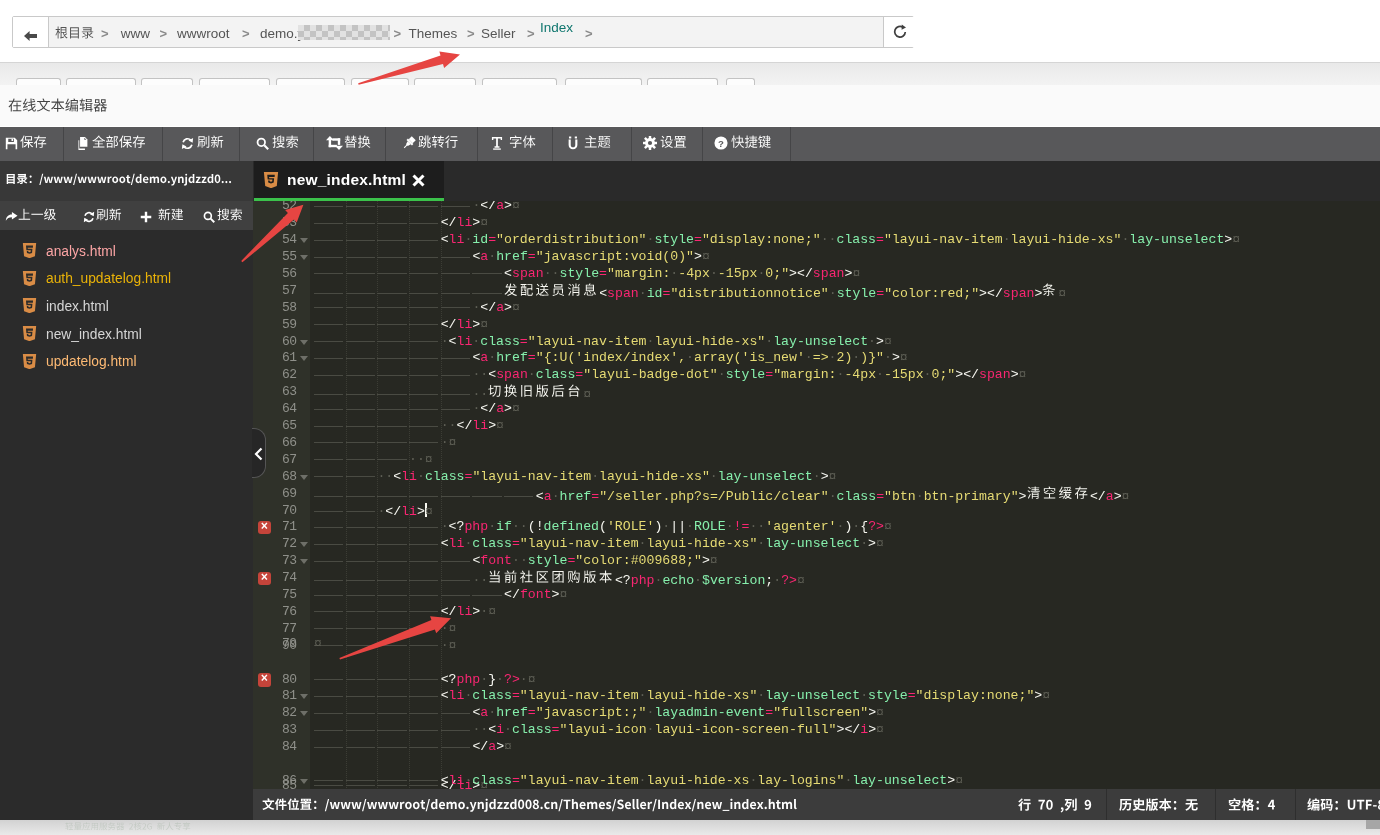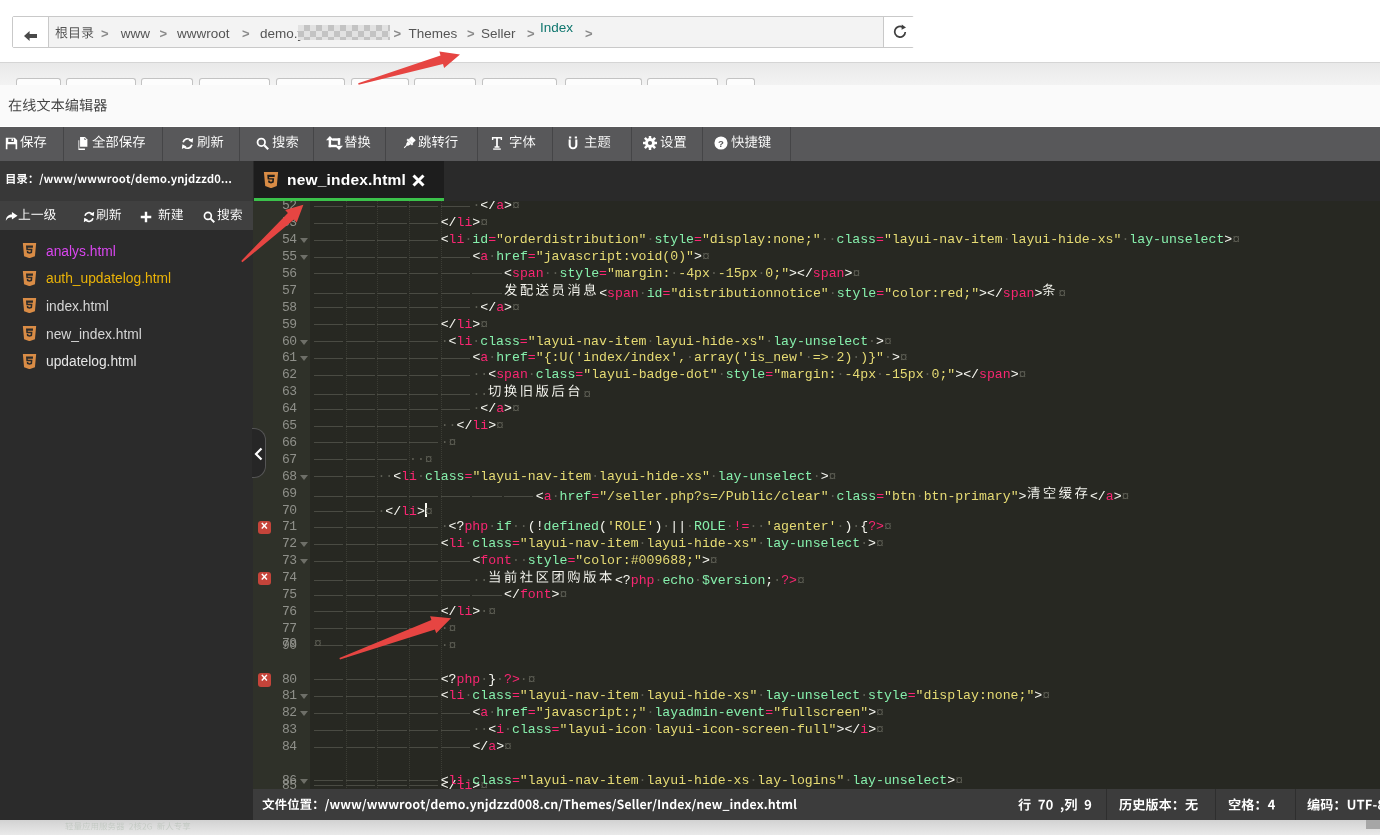--- a/index.html
+++ b/index.html
@@ -308,41 +308,41 @@
         <svg width="25.6" height="16.0" viewBox="0 0 25.6 16.0" style="fill:#fff">
           <path transform="translate(0.0,11.26) scale(0.0128,-0.0128)" d="M166 840V638H46V568H166V354L39 309L59 238L166 279V13C166 0 161 -3 150 -3C138 -4 103 -4 64 -3C74 -24 83 -56 85 -75C144 -76 181 -73 205 -61C229 -48 237 -27 237 13V306L349 350L336 418L237 380V568H339V638H237V840ZM379 290V226H424L416 223C458 156 515 99 584 53C499 16 402 -7 304 -20C317 -36 331 -64 338 -82C449 -64 557 -34 651 12C730 -29 820 -59 917 -78C927 -59 946 -31 962 -16C875 -2 793 21 721 52C803 106 870 178 911 271L866 293L853 290H683V387H915V758H723V696H847V602H727V545H847V449H683V841H614V449H457V544H566V602H457V694C509 710 563 730 607 754L553 804C516 779 450 751 392 732V387H614V290ZM809 226C771 169 717 123 652 87C586 125 531 171 491 226Z"></path>
           <path transform="translate(12.8,11.26) scale(0.0128,-0.0128)" d="M633 104C718 58 825 -12 877 -58L938 -14C881 32 773 98 690 141ZM290 136C233 82 143 26 61 -11C78 -23 106 -47 119 -61C198 -20 294 46 358 109ZM194 319C211 326 237 329 421 341C339 302 269 272 237 260C179 236 135 222 102 219C109 200 119 166 122 153C148 162 187 166 479 185V10C479 -2 475 -6 458 -6C443 -8 389 -8 327 -6C339 -26 351 -54 355 -75C428 -75 479 -75 510 -63C543 -52 552 -32 552 8V189L797 204C824 176 848 148 864 126L922 166C879 221 789 304 718 362L665 328C691 306 719 281 746 255L309 232C450 285 592 352 727 434L673 480C629 451 581 424 532 398L309 385C378 419 447 460 510 505L480 528H862V405H936V593H539V686H923V752H539V841H461V752H76V686H461V593H66V405H137V528H434C363 473 274 425 246 411C218 396 193 387 174 385C181 367 191 333 194 319Z"></path>
         </svg>
       </div>
 </div>
 <div class="abs" style="left:22px;top:42.5px"><svg width="15" height="15" viewBox="0 0 16 16">
         <path fill="#d98c46" d="M0.9 0h14.2l-1.3 14.1L8 16.2l-5.8-2.1z"></path>
         <path fill="#2b2b2b" d="M11.75 2.7H4.25l.42 4.9h4.72l-.16 1.75-1.23.4-1.23-.4-.08-.95H5.08l.2 2.2L8 11.5l2.72-.9.4-4.4H6.2l-.12-1.2h5.55z"></path>
       </svg></div>
-<div class="abs" style="left:46px;top:43.0px;font-size:13.8px;color:#d946ef">analys.html</div>
+<div class="abs" style="left:46px;top:43.0px;font-size:13.8px;color:#fca5a5">analys.html</div>
 <div class="abs" style="left:22px;top:70.2px"><svg width="15" height="15" viewBox="0 0 16 16">
         <path fill="#d98c46" d="M0.9 0h14.2l-1.3 14.1L8 16.2l-5.8-2.1z"></path>
         <path fill="#2b2b2b" d="M11.75 2.7H4.25l.42 4.9h4.72l-.16 1.75-1.23.4-1.23-.4-.08-.95H5.08l.2 2.2L8 11.5l2.72-.9.4-4.4H6.2l-.12-1.2h5.55z"></path>
       </svg></div>
 <div class="abs" style="left:46px;top:70.7px;font-size:13.8px;color:#eab308">auth_updatelog.html</div>
 <div class="abs" style="left:22px;top:97.9px"><svg width="15" height="15" viewBox="0 0 16 16">
         <path fill="#d98c46" d="M0.9 0h14.2l-1.3 14.1L8 16.2l-5.8-2.1z"></path>
         <path fill="#2b2b2b" d="M11.75 2.7H4.25l.42 4.9h4.72l-.16 1.75-1.23.4-1.23-.4-.08-.95H5.08l.2 2.2L8 11.5l2.72-.9.4-4.4H6.2l-.12-1.2h5.55z"></path>
       </svg></div>
 <div class="abs" style="left:46px;top:98.4px;font-size:13.8px;color:#d5d5d5">index.html</div>
 <div class="abs" style="left:22px;top:125.60000000000001px"><svg width="15" height="15" viewBox="0 0 16 16">
         <path fill="#d98c46" d="M0.9 0h14.2l-1.3 14.1L8 16.2l-5.8-2.1z"></path>
         <path fill="#2b2b2b" d="M11.75 2.7H4.25l.42 4.9h4.72l-.16 1.75-1.23.4-1.23-.4-.08-.95H5.08l.2 2.2L8 11.5l2.72-.9.4-4.4H6.2l-.12-1.2h5.55z"></path>
       </svg></div>
 <div class="abs" style="left:46px;top:126.10000000000001px;font-size:13.8px;color:#d5d5d5">new_index.html</div>
 <div class="abs" style="left:22px;top:153.3px"><svg width="15" height="15" viewBox="0 0 16 16">
         <path fill="#d98c46" d="M0.9 0h14.2l-1.3 14.1L8 16.2l-5.8-2.1z"></path>
         <path fill="#2b2b2b" d="M11.75 2.7H4.25l.42 4.9h4.72l-.16 1.75-1.23.4-1.23-.4-.08-.95H5.08l.2 2.2L8 11.5l2.72-.9.4-4.4H6.2l-.12-1.2h5.55z"></path>
       </svg></div>
-<div class="abs" style="left:46px;top:153.8px;font-size:13.8px;color:#e5e5e5">updatelog.html</div>
+<div class="abs" style="left:46px;top:153.8px;font-size:13.8px;color:#fdba74">updatelog.html</div>
 </div>
 <div class="abs" style="left:253px;top:200.5px;width:1127px;height:588px;background:#272822;overflow:hidden">
 <div class="abs" style="left:0;top:0;width:57px;height:588px;background:#2f3129"></div>
 <div class="abs" style="left:92.7px;top:0;width:1px;height:588px;background:repeating-linear-gradient(to bottom,#3c3d35 0 1px,rgba(0,0,0,0) 1px 2px)"></div>
 <div class="abs" style="left:124.4px;top:0;width:1px;height:588px;background:repeating-linear-gradient(to bottom,#3c3d35 0 1px,rgba(0,0,0,0) 1px 2px)"></div>
 <div class="abs" style="left:156.1px;top:0;width:1px;height:588px;background:repeating-linear-gradient(to bottom,#3c3d35 0 1px,rgba(0,0,0,0) 1px 2px)"></div>
 <div class="abs" style="left:187.8px;top:0;width:1px;height:588px;background:repeating-linear-gradient(to bottom,#3c3d35 0 1px,rgba(0,0,0,0) 1px 2px)"></div>
 <div class="ln" style="top:-2.2px">
       <span class="num">52</span>
       <span class="code"><span class="tb" style="width:158.4px"></span><span class="d">·</span><span class="w">&lt;/</span><span class="p">a</span><span class="w">&gt;</span><span class="d">¤</span></span>

